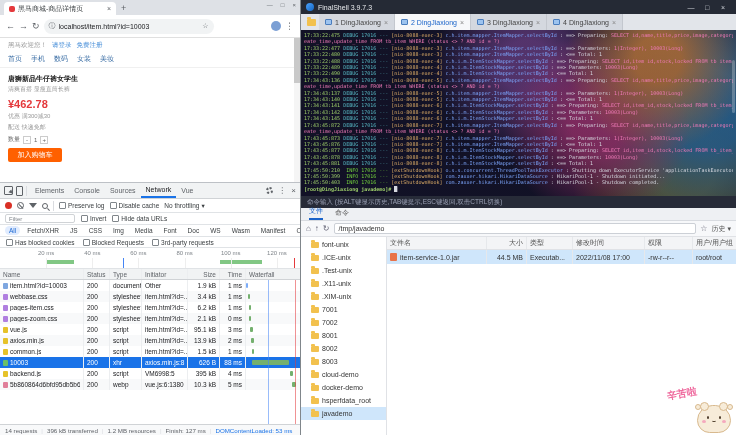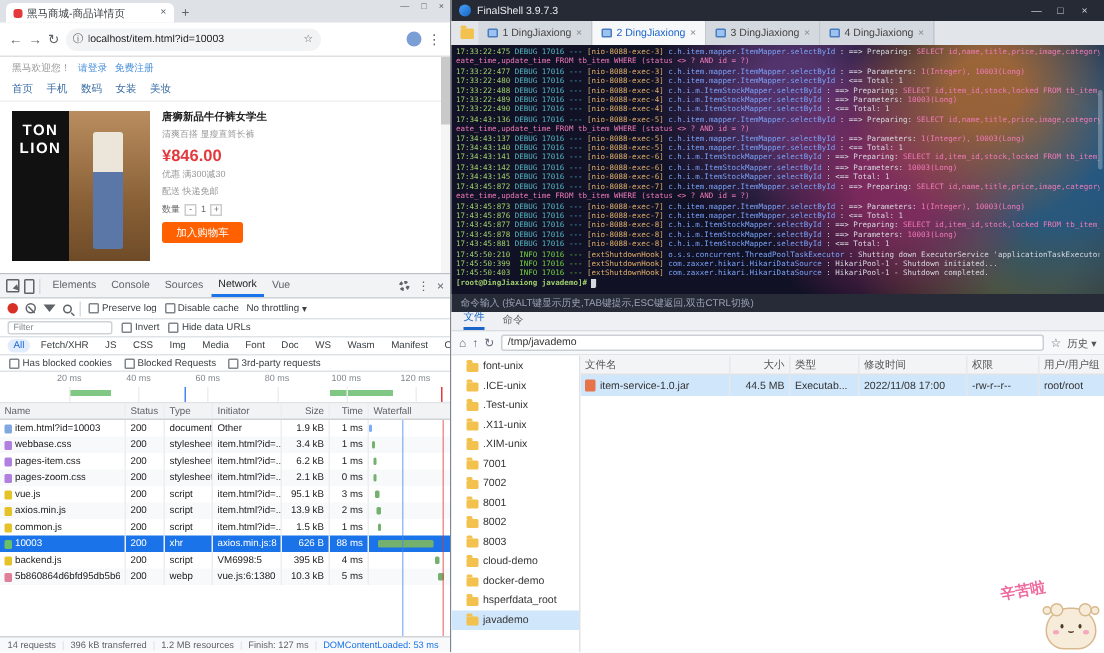--- a/index.html
+++ b/index.html
@@ -200,31 +200,24 @@
         <span class="lnk">免费注册</span>
       </div>
       <div class="p-nav" id="page-nav">
           <span class="pnav-item">首页</span>
           <span class="pnav-item">手机</span>
           <span class="pnav-item">数码</span>
           <span class="pnav-item">女装</span>
           <span class="pnav-item">美妆</span>
         </div>
       <div class="product">
-        <div class="p-img">
-          <div class="blk">
-            <span>TON</span>
-            <span>LION</span>
-          </div>
-          <div class="ph"></div>
-        </div>
         <div class="p-info">
           <div class="p-title">唐狮新品牛仔裤女学生</div>
           <div class="p-sub">清爽百搭 显瘦直筒长裤</div>
-          <div class="p-price">¥846.00</div>
+          <div class="p-price">¥462.78</div>
           <div class="p-meta">优惠 满300减30</div>
           <div class="p-meta">配送 快递免邮</div>
           <div class="p-qty">
             <span>数量</span>
             <span class="qbtn">-</span>
             <span>1</span>
             <span class="qbtn">+</span>
           </div>
           <div class="p-cart">加入购物车</div>
         </div>

